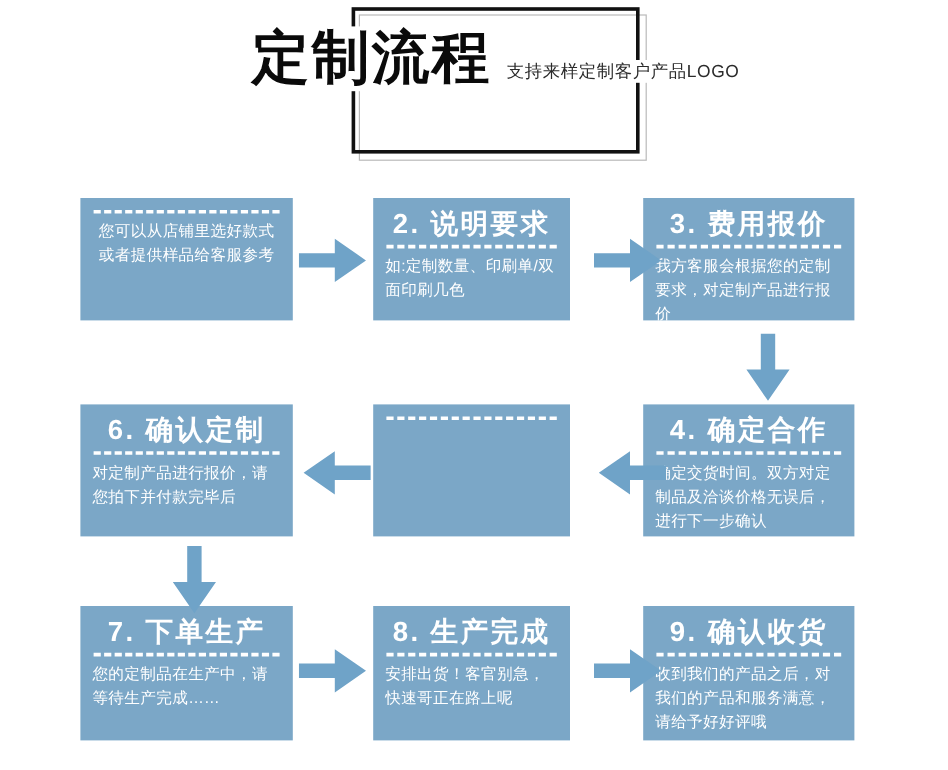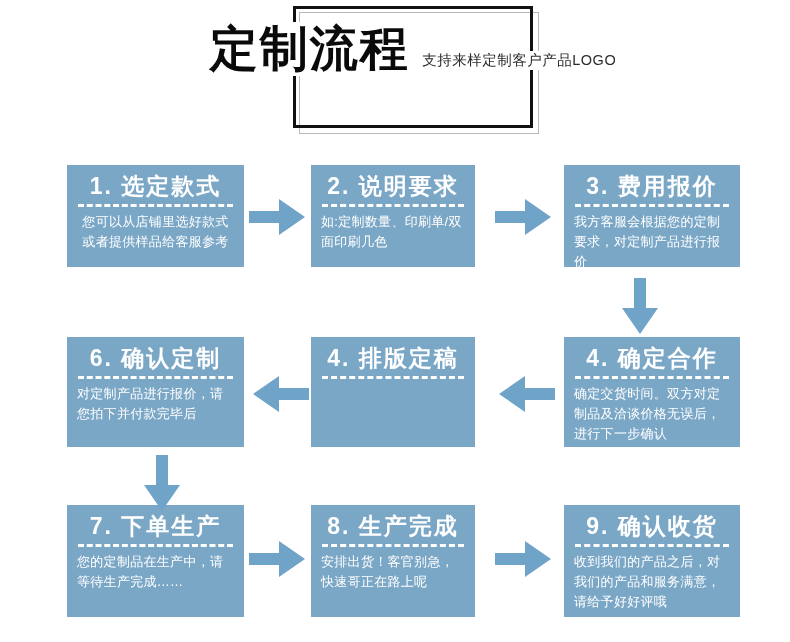--- a/index.html
+++ b/index.html
@@ -86,21 +86,21 @@
   .card {
     position: absolute;
     background: #7BA7C7;
     box-sizing: border-box;
     padding: 7px 10px 8px 10px;
     color: #ffffff;
     overflow: hidden;
   }
   .card.col-1 { left: 67px;  width: 177px; }
   .card.col-2 { left: 311px; width: 164px; }
-  .card.col-3 { left: 564px; width: 176px; }
+  .card.col-3 { left: 536px; width: 176px; }
 
   #row-1 .card { height: 102px; }
   #row-2 .card { height: 110px; }
   #row-3 .card { height: 112px; }
 
   .card-title {
     font-size: 23px;
     font-weight: bold;
     color: #ffffff;
     text-align: center;
@@ -144,21 +144,20 @@
   <div id="header-frame-gray"></div>
   <div id="header-frame-black"></div>
   <div id="header-text-block">
     <div id="header-title">定制流程</div>
     <div id="header-subtitle">支持来样定制客户产品LOGO</div>
   </div>
 </div>
 
 <div class="row" id="row-1">
   <div class="card col-1">
-    <div class="card-title">1. 选定款式</div>
     <div class="card-divider"></div>
     <div class="card-body center">您可以从店铺里选好款式或者提供样品给客服参考</div>
   </div>
 
   <div class="card col-2">
     <div class="card-title">2. 说明要求</div>
     <div class="card-divider"></div>
     <div class="card-body left">如:定制数量、印刷单/双面印刷几色</div>
   </div>
 
@@ -170,21 +169,20 @@
 </div>
 
 <div class="row" id="row-2">
   <div class="card col-1">
     <div class="card-title">6. 确认定制</div>
     <div class="card-divider"></div>
     <div class="card-body left">对定制产品进行报价，请您拍下并付款完毕后</div>
   </div>
 
   <div class="card col-2">
-    <div class="card-title">4. 排版定稿</div>
     <div class="card-divider"></div>
   </div>
 
   <div class="card col-3">
     <div class="card-title">4. 确定合作</div>
     <div class="card-divider"></div>
     <div class="card-body left">确定交货时间。双方对定制品及洽谈价格无误后，进行下一步确认</div>
   </div>
 </div>
 

